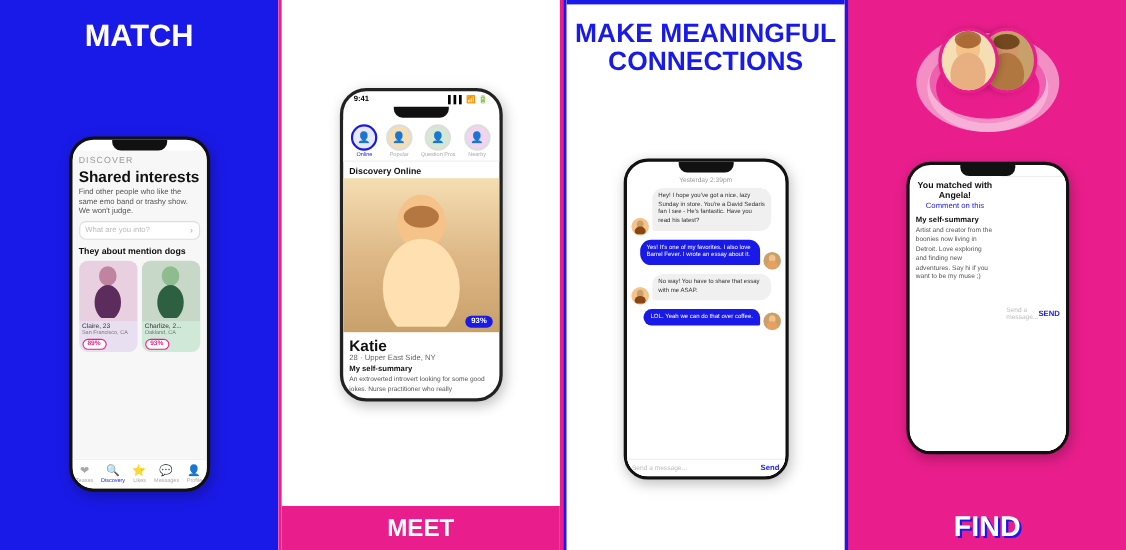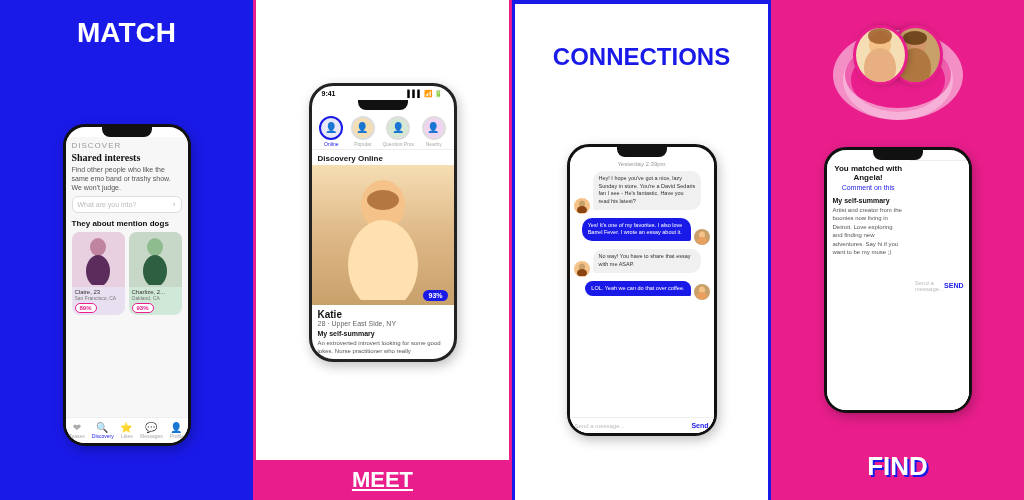--- a/index.html
+++ b/index.html
@@ -100,25 +100,24 @@
 
     
     .discover-label {
       font-size: 8px;
       color: #999;
       text-transform: uppercase;
       padding: 4px 6px 2px;
       letter-spacing: 1px;
     }
     .shared-interests-title {
-      font-size: 10px;
+      font-size: 14px;
       font-weight: 700;
       padding: 0 6px 2px;
       color: #111;
-      font-family: Liberation Serif, serif;
     }
     .shared-interests-desc {
       font-size: 7px;
       color: #555;
       padding: 0 6px 4px;
       line-height: 1.3;
     }
     .search-bar {
       margin: 0 6px 6px;
       border: 1px solid #ddd;
@@ -224,21 +223,21 @@
       color: #fff;
       font-size: 7px;
       font-weight: 700;
       padding: 2px 5px;
       border-radius: 8px;
     }
     .profile-detail {
       padding: 4px 6px;
     }
     .profile-name-2 {
-      font-size: 10px;
+      font-size: 14px;
       font-weight: 700;
       color: #111;
     }
     .profile-loc-2 {
       font-size: 7px;
       color: #666;
       margin-bottom: 3px;
     }
     .self-sum-label {
       font-size: 7px;
@@ -433,30 +432,30 @@
       </div>
       <div class="profile-detail">
         <div class="profile-name-2">Katie</div>
         <div class="profile-loc-2">28 · Upper East Side, NY</div>
         <div class="self-sum-label">My self-summary</div>
         <div class="self-sum-text">An extroverted introvert looking for some good jokes. Nurse practitioner who really</div>
       </div>
     </div>
   </div>
   <div style="position:absolute; bottom:0; left:0; right:0; background:#e91e8c; padding:8px 5px; text-align:center;">
-    <div style="color:#fff; font-weight:900; font-size:22px; text-transform:uppercase; line-height:1.1;text-decoration:underline;">
+    <div style="color:#fff; font-weight:900; font-size:22px; text-transform:uppercase; line-height:1.1;">
       <span>MEET</span><br>
     </div>
   </div>
 </div>
 
 <div class="panel panel-3" style="position:relative;">
   <div style="position:absolute;top:0;left:0;right:0;height:4px;background:#1a1ae8;"></div>
   <div class="headline">
-    <br>
+    <span>MAKE MEANINGFUL</span><br>
     <span>CONNECTIONS</span>
   </div>
 
   <div class="phone-wrapper" style="margin-top: 80px;">
     <div class="phone" style="width:150px;">
       <div class="phone-notch"></div>
       <div class="phone-screen" style="background:#fff; min-height:260px; display:flex; flex-direction:column;">
         <div class="chat-screen" style="flex:1; overflow:hidden;">
           <div class="chat-date">Yesterday 2:39pm</div>
 
@@ -545,18 +544,18 @@
         </div>
         <div style="flex:1;"></div>
         <div class="chat-send-bar">
           <span class="chat-input-placeholder">Send a message...</span>
           <span style="font-size:7px; font-weight:700; color:#1a1ae8;">SEND</span>
         </div>
       </div>
     </div>
   </div>
 
-  <div style="position:absolute; bottom:20px; left:5px; right:5px; text-align:center;">
+  <div style="position:absolute; bottom:8px; left:5px; right:5px; text-align:center;">
     <div style="color:#fff; font-weight:900; text-transform:uppercase; font-size:26px; line-height:1.05; text-shadow: 2px 2px 0 #1a1ae8;">
       <span>FIND</span><br>
     </div>
   </div>
 </div>
 
 </body></html>

